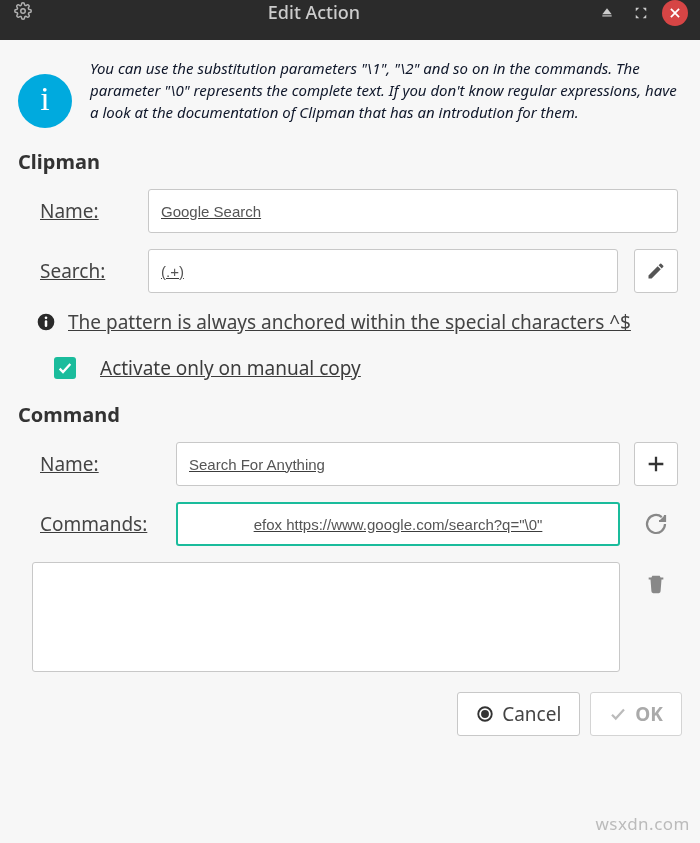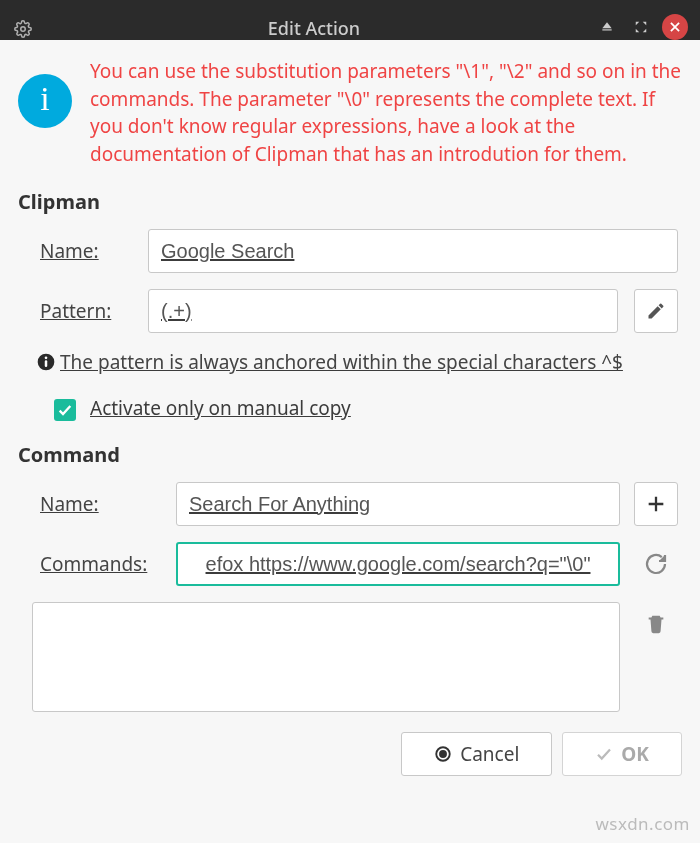--- a/index.html
+++ b/index.html
@@ -10,21 +10,21 @@
     background: #f7f7f7;
     width: 700px;
     height: 843px;
     position: relative;
   }
   .titlebar {
     height: 40px;
     background: #2b2b2b;
     color: #d0d0d0;
     display: flex;
-    align-items: flex-end;
+    align-items: flex-start;
     padding: 0 12px;
     gap: 8px;
   }
   .titlebar-icon {
     width: 22px; height: 22px;
     display: flex; align-items: center; justify-content: center;
     color: #b0b0b0;
   }
   .titlebar-title {
     flex: 1;
@@ -64,23 +64,24 @@
   }
   .info-badge span {
     color: #fff;
     font-size: 34px;
     font-family: Georgia, serif;
     font-style: normal;
     line-height: 1;
     padding-bottom: 4px;
   }
   .info-text {
-    color: #ef4444;
+    color: #0f172a;
     line-height: 1.45;
-    font-size: 19px;
+    font-size: 15px;
+    font-style: italic;
   }
   .section-header {
     font-weight: 700;
     color: #333;
     font-size: 20px;
     margin-top: 6px;
   }
   .form-row {
     display: flex;
     align-items: center;
@@ -92,47 +93,47 @@
     font-size: 19px;
     padding-left: 8px;
   }
   .form-label-wide { width: 130px; padding-left: 8px;}
   input[type=text] {
     flex: 1;
     height: 44px;
     border: 1px solid #c8c8c8;
     border-radius: 3px;
     padding: 0 12px;
-    font-size: 20px;
+    font-size: 15px;
     color: #555;
     background: #fff;
     outline: none;
   }
   .input-active { border: 2px solid #1abc9c !important; text-align: center; }
   .icon-btn {
     width: 44px; height: 44px;
     border: 1px solid #c8c8c8;
     border-radius: 3px;
     background: #fff;
     display: flex; align-items: center; justify-content: center;
     color: #555;
     flex-shrink: 0;
   }
   .hint-row {
     display: flex;
     align-items: center;
-    gap: 4px;
+    gap: 12px;
     color: #444;
     font-size: 19px;
     padding-left: 4px;
   }
   .checkbox-row {
     display: flex;
-    align-items: flex-end;
-    gap: 14px;
+    align-items: center;
+    gap: 24px;
     padding-left: 22px;
     margin-top: 4px;
   }
   .checkbox {
     width: 22px; height: 22px;
     background: #1abc9c;
     border-radius: 3px;
     display: flex; align-items: center; justify-content: center;
     color: #fff;
     font-size: 16px;
@@ -160,21 +161,21 @@
     display: flex;
     justify-content: flex-end;
     gap: 10px;
     margin-top: 6px;
   }
   .btn {
     height: 44px;
     border: 1px solid #c8c8c8;
     border-radius: 3px;
     background: #fff;
-    padding: 0 32px;
+    padding: 0 18px;
     display: flex; align-items: center; gap: 8px;
     font-size: 19px;
     color: #444;
   }
   .btn-disabled { color: #aaa; border-color: #d4d4d4; font-weight: bold; }
   .watermark {
     position: absolute;
     bottom: 8px; right: 10px;
     font-size: 17px;
     color: #bbb;
@@ -223,21 +224,21 @@
 
   <div class="section-header">Clipman</div>
 
   <div class="indent">
     <div class="form-row">
       <div class="form-label">Name:</div>
       <input type="text" value="Google Search" style="">
     </div>
 
     <div class="form-row">
-      <div class="form-label">Pattern:</div>
+      <div class="form-label">Search:</div>
       <input type="text" value="(.+)" style="">
       <div class="icon-btn">
         <svg width="20" height="20" viewBox="0 0 24 24" fill="currentColor">
             <path d="M3 17.25V21h3.75l11-11-3.75-3.75-11 11zM20.71 7.04a1 1 0 0 0 0-1.41l-2.34-2.34a1 1 0 0 0-1.41 0L15.13 5.12l3.75 3.75 1.83-1.83z"></path>
           </svg>
       </div>
     </div>
 
     <div class="hint-row">
       <svg width="20" height="20" viewBox="0 0 24 24" fill="#2a2a2a">

